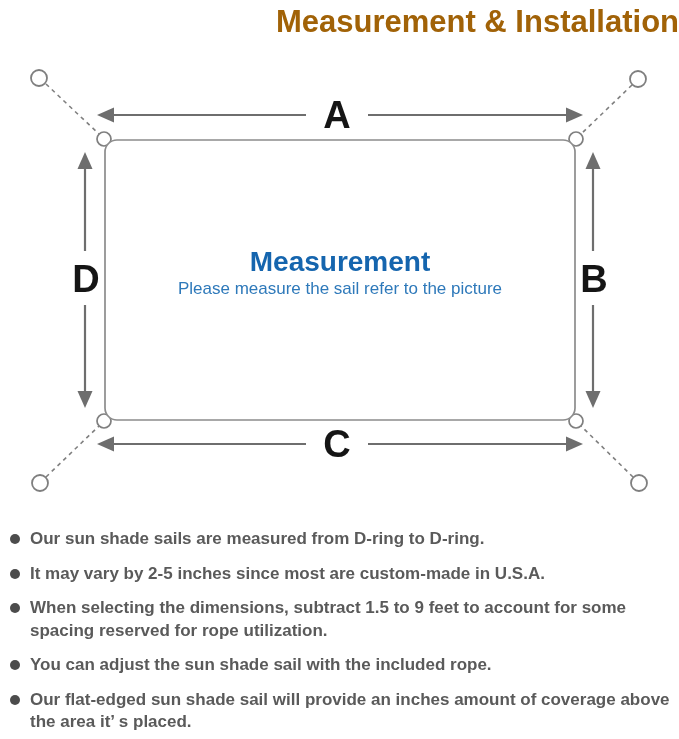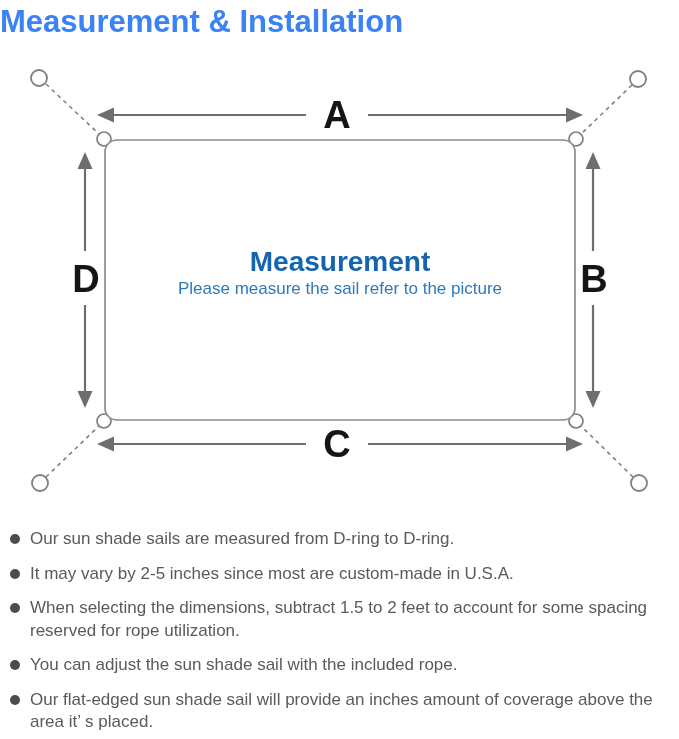--- a/index.html
+++ b/index.html
@@ -7,24 +7,24 @@
     position:relative;
     width:679px;height:739px;
     background:#ffffff;
     font-family:"Liberation Sans", sans-serif;
     overflow:hidden;
   }
   .title{
     margin:0;
     padding-top:4px;
     height:51px;
-    text-align:left;
+    text-align:right;
     font-size:31px;
     font-weight:bold;
-    color:#3b82f6;
+    color:#a16207;
     letter-spacing:0px;
   }
   svg.diagram{display:block;width:679px;height:450px;}
   .sail-rect{stroke:#8c8c8c;stroke-width:1.7;fill:#ffffff;}
   .ring{stroke:#7f7f7f;stroke-width:1.7;fill:#ffffff;}
   .anchor{stroke:#7f7f7f;stroke-width:1.8;fill:#ffffff;}
   .dash{stroke:#7f7f7f;stroke-width:1.6;fill:none;stroke-dasharray:4 4;}
   .arrow-line{stroke:#6e6e6e;stroke-width:2.2;fill:none;}
   .arrow-head{fill:#6e6e6e;stroke:none;}
   .edge-label{
@@ -36,20 +36,21 @@
     font-size:28px;font-weight:bold;fill:#1565ae;text-anchor:middle;
   }
   .center-subtitle{
     font-family:"Liberation Sans", sans-serif;
     font-size:17px;fill:#2e79ba;text-anchor:middle;
   }
   .notes{
     list-style:none;
     margin:0;
     padding:23px 6px 0 8px;
+    font-weight:bold;
   }
   .notes li{
     display:flex;
     align-items:flex-start;
     margin-bottom:12px;
     color:#5a5a5a;
     font-size:17px;
     line-height:22.5px;
   }
   .bullet-dot{
@@ -126,21 +127,21 @@
     <li>
       <span class="bullet-dot"></span>
       <span>Our sun shade sails are measured from D-ring to D-ring.</span>
     </li>
     <li>
       <span class="bullet-dot"></span>
       <span>It may vary by 2-5 inches since most are custom-made in U.S.A.</span>
     </li>
     <li>
       <span class="bullet-dot"></span>
-      <span>When selecting the dimensions, subtract 1.5 to 2 feet to account for some spacing reserved for rope utilization.</span>
+      <span>When selecting the dimensions, subtract 1.5 to 9 feet to account for some spacing reserved for rope utilization.</span>
     </li>
     <li>
       <span class="bullet-dot"></span>
       <span>You can adjust the sun shade sail with the included rope.</span>
     </li>
     <li>
       <span class="bullet-dot"></span>
       <span>Our flat-edged sun shade sail will provide an inches amount of coverage above the area it’ s placed.</span>
     </li>
   </ul>

